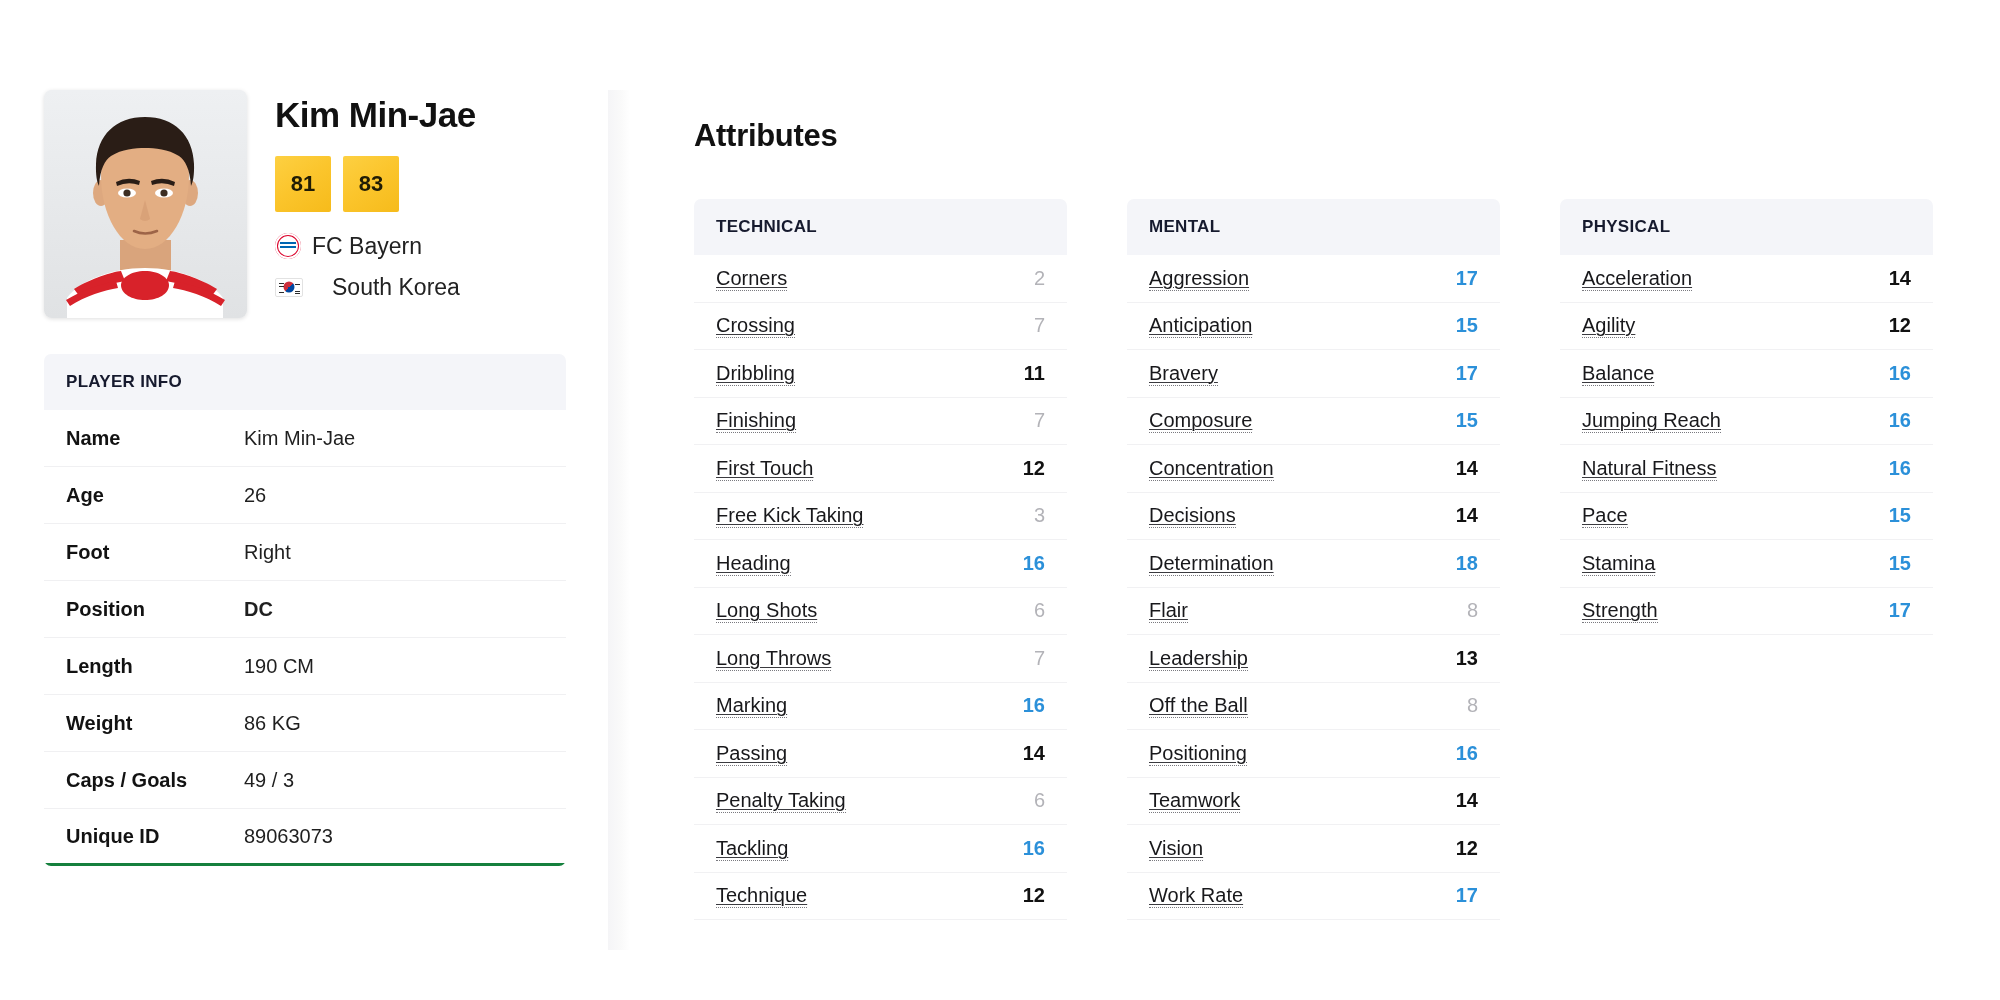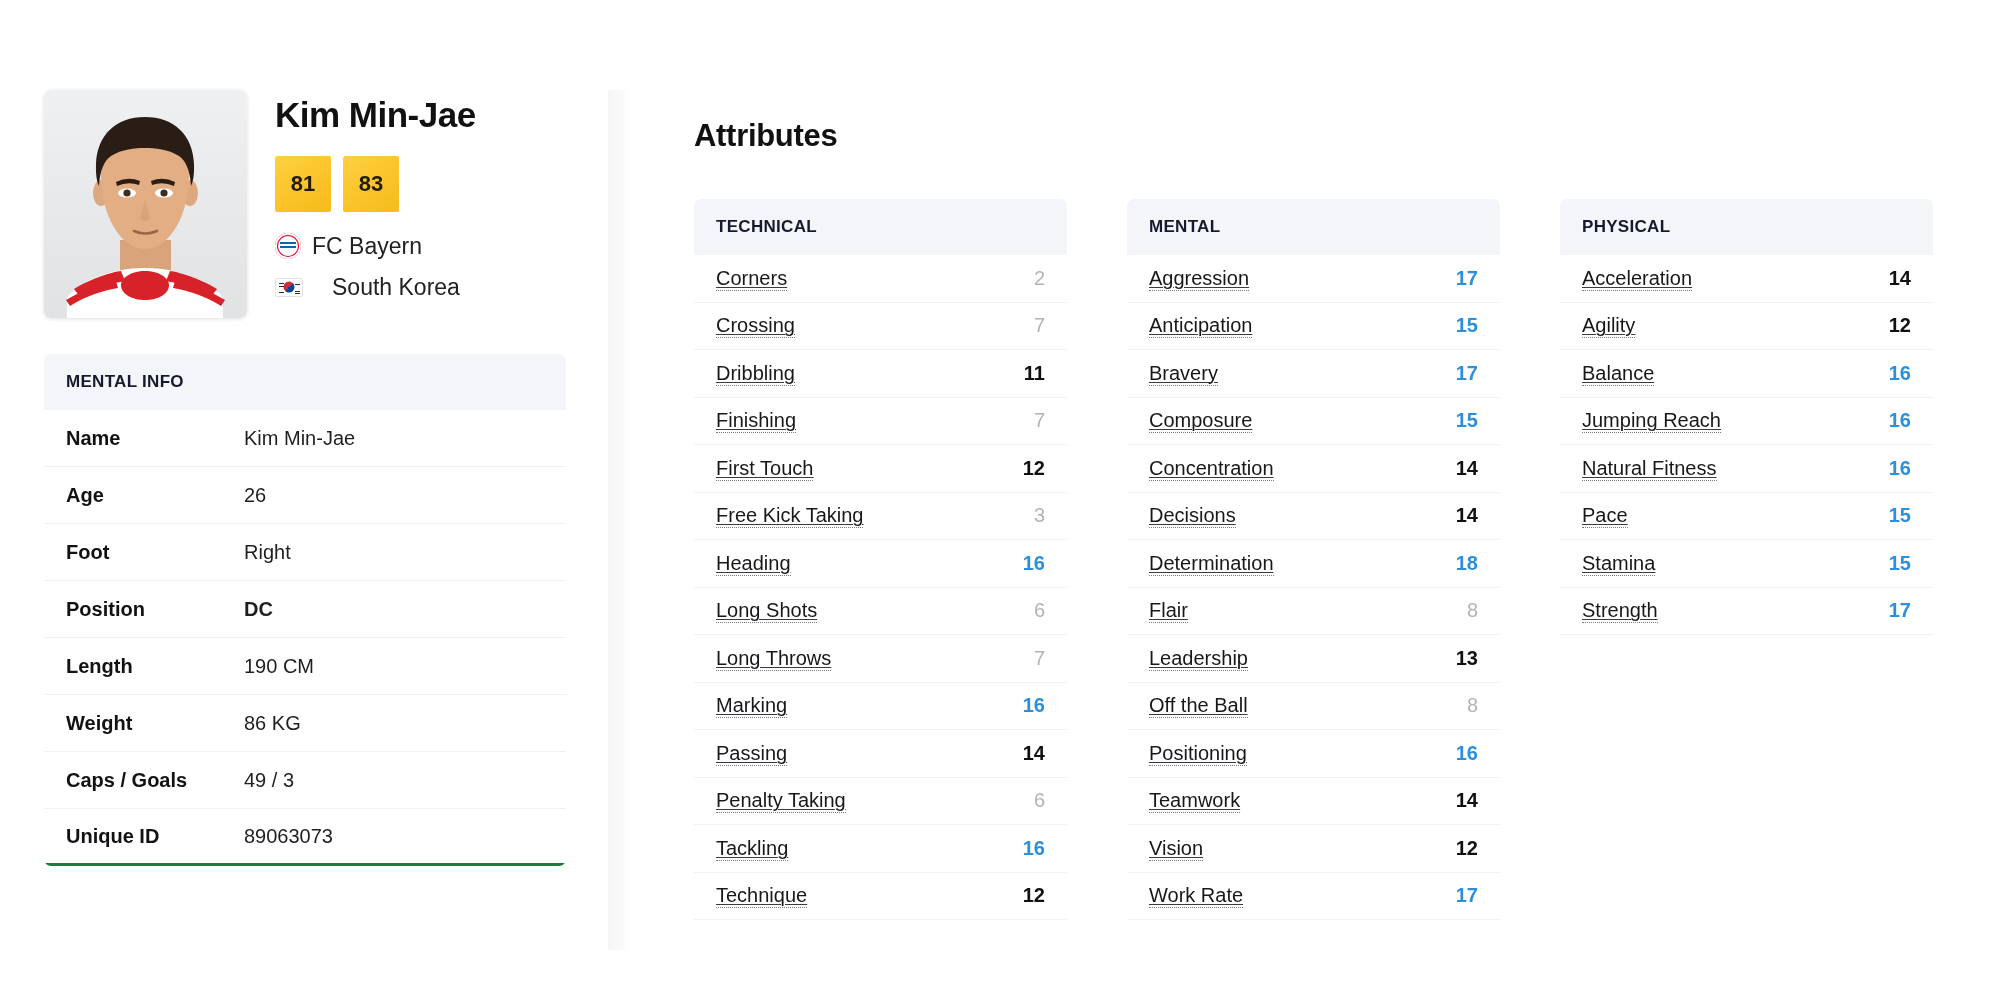--- a/index.html
+++ b/index.html
@@ -318,21 +318,21 @@
             <span class="bar b4"></span>
               <span class="bar b5"></span>
               <span class="bar b6"></span>
           </span>
           <span>South Korea</span>
         </div>
       </div>
     </div>
 
     <div class="info-card">
-      <div class="info-card-header">MENTAL INFO</div>
+      <div class="info-card-header">PLAYER INFO</div>
       <div id="info-rows">
           <div class="info-row">
             <div class="info-label">Name</div>
             <div class="info-value">Kim Min-Jae</div>
           </div>
           <div class="info-row">
             <div class="info-label">Age</div>
             <div class="info-value">26</div>
           </div>
           <div class="info-row">

